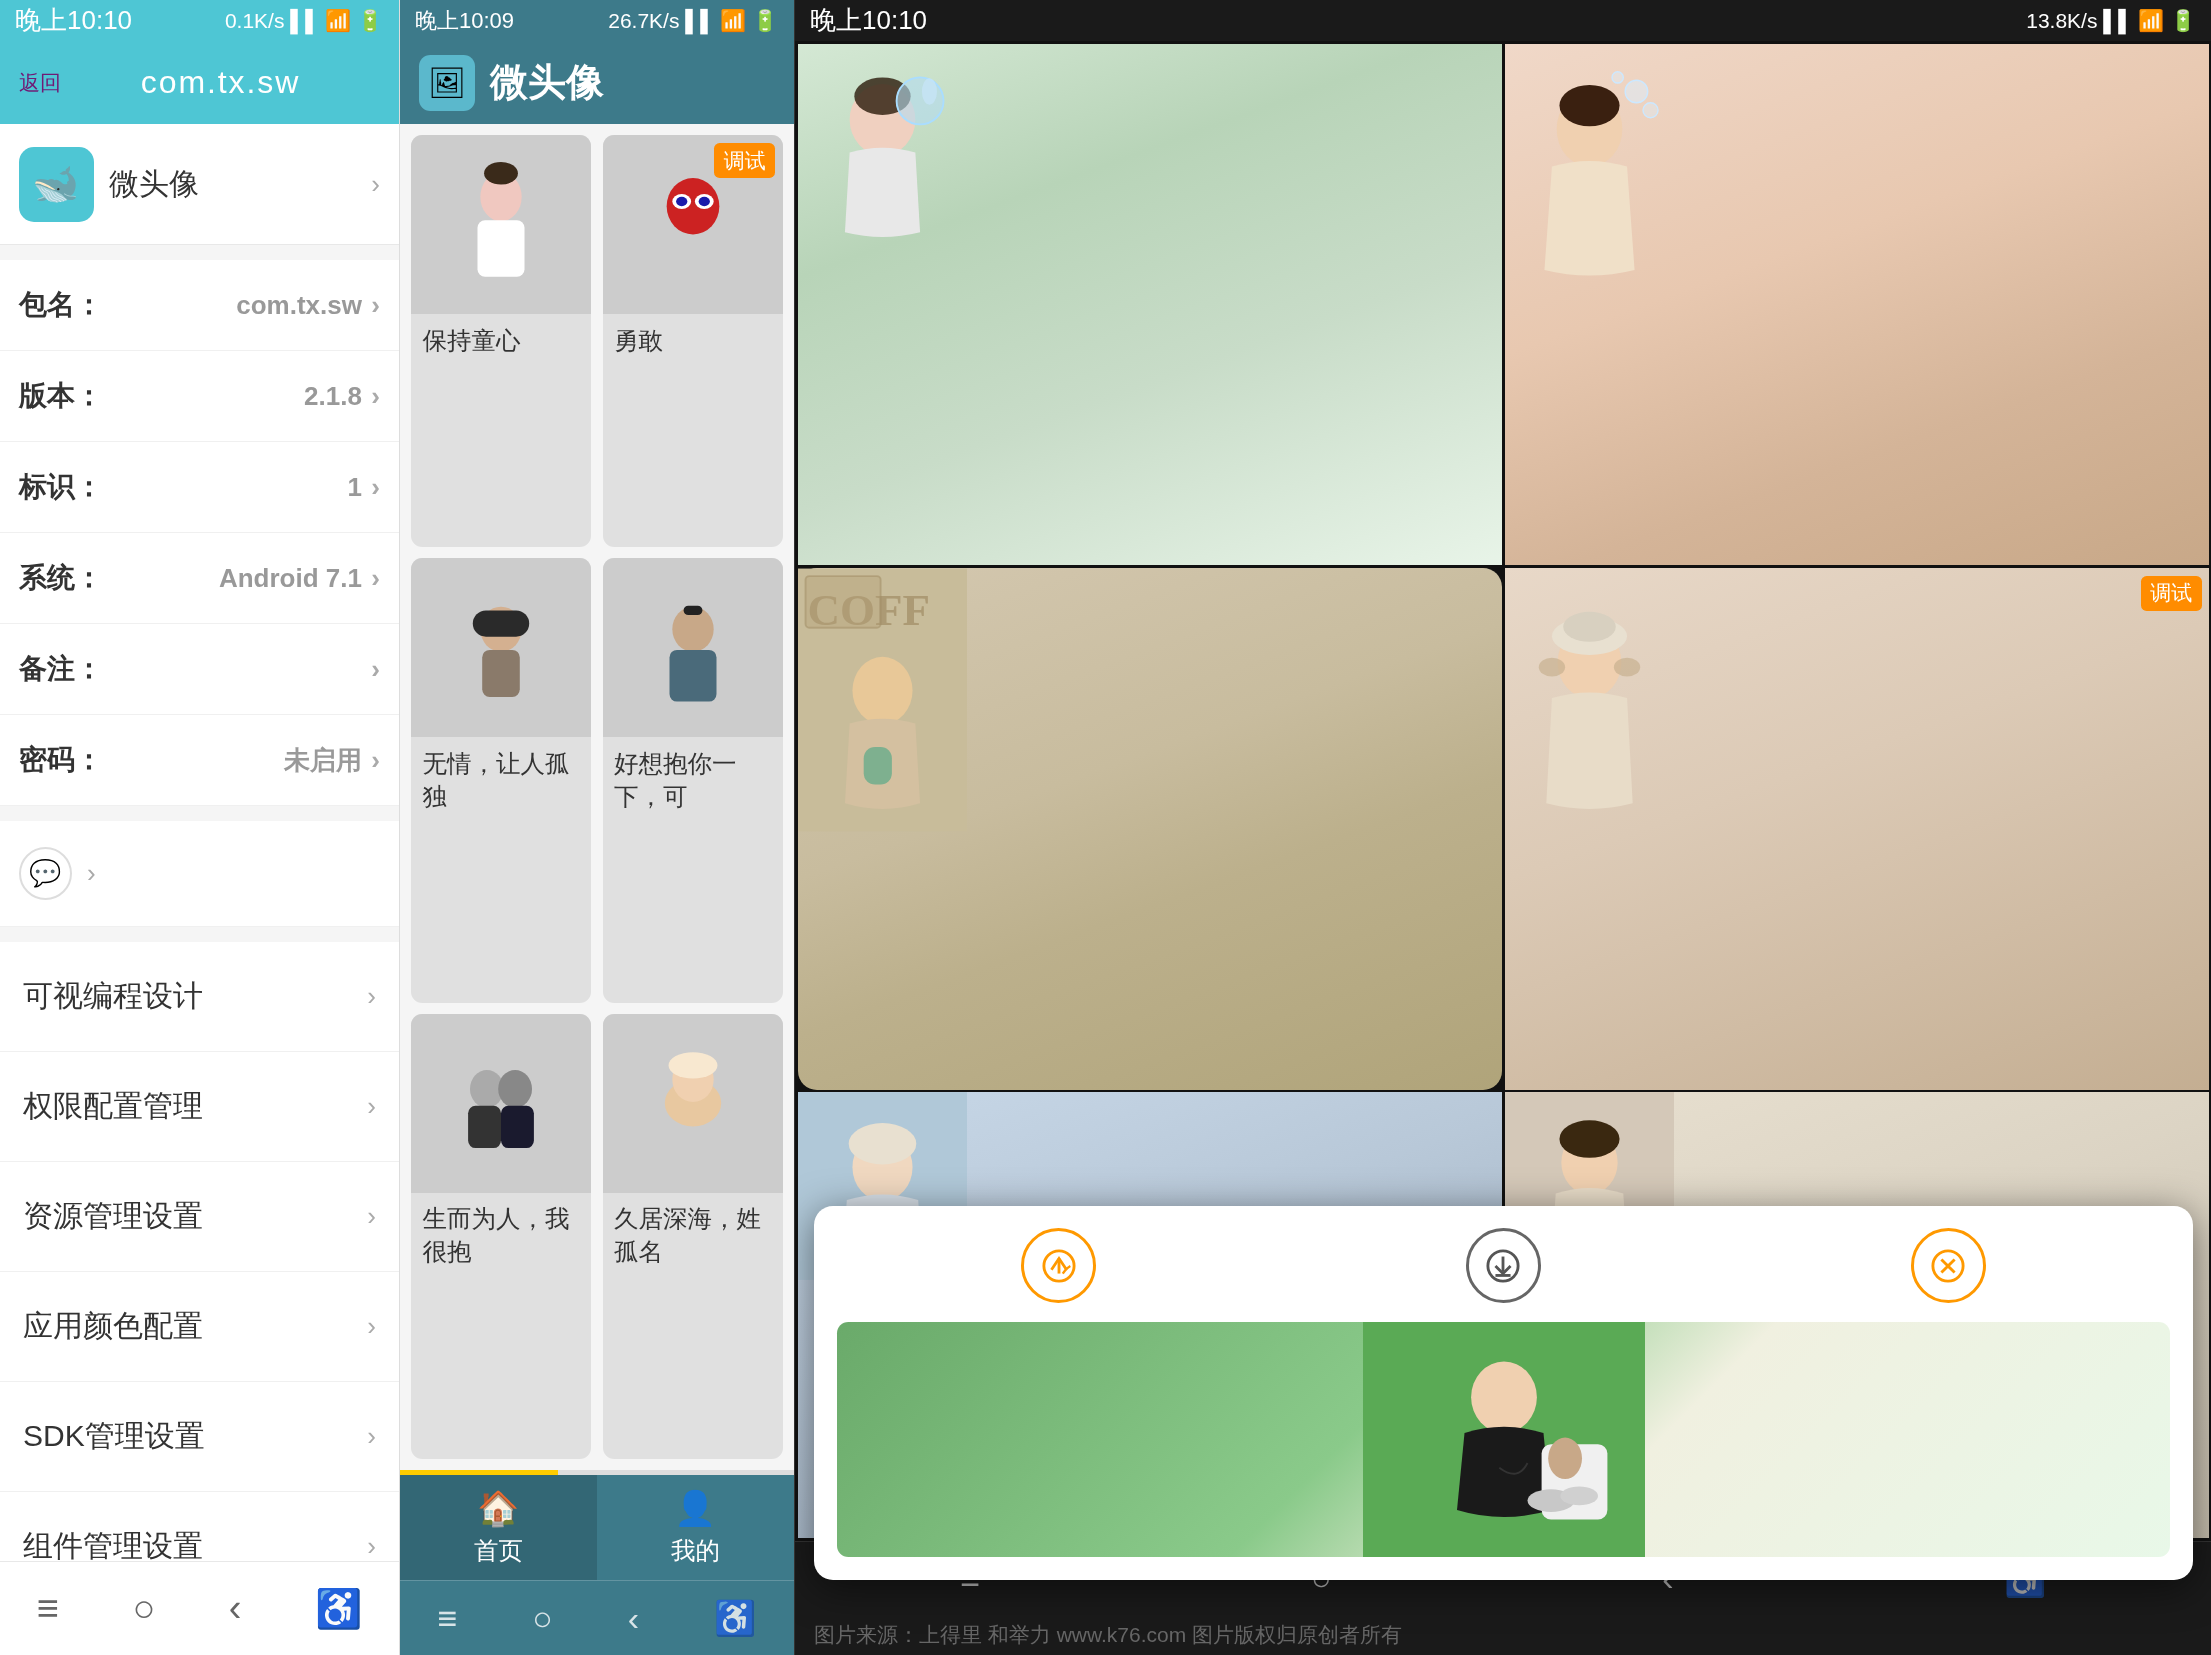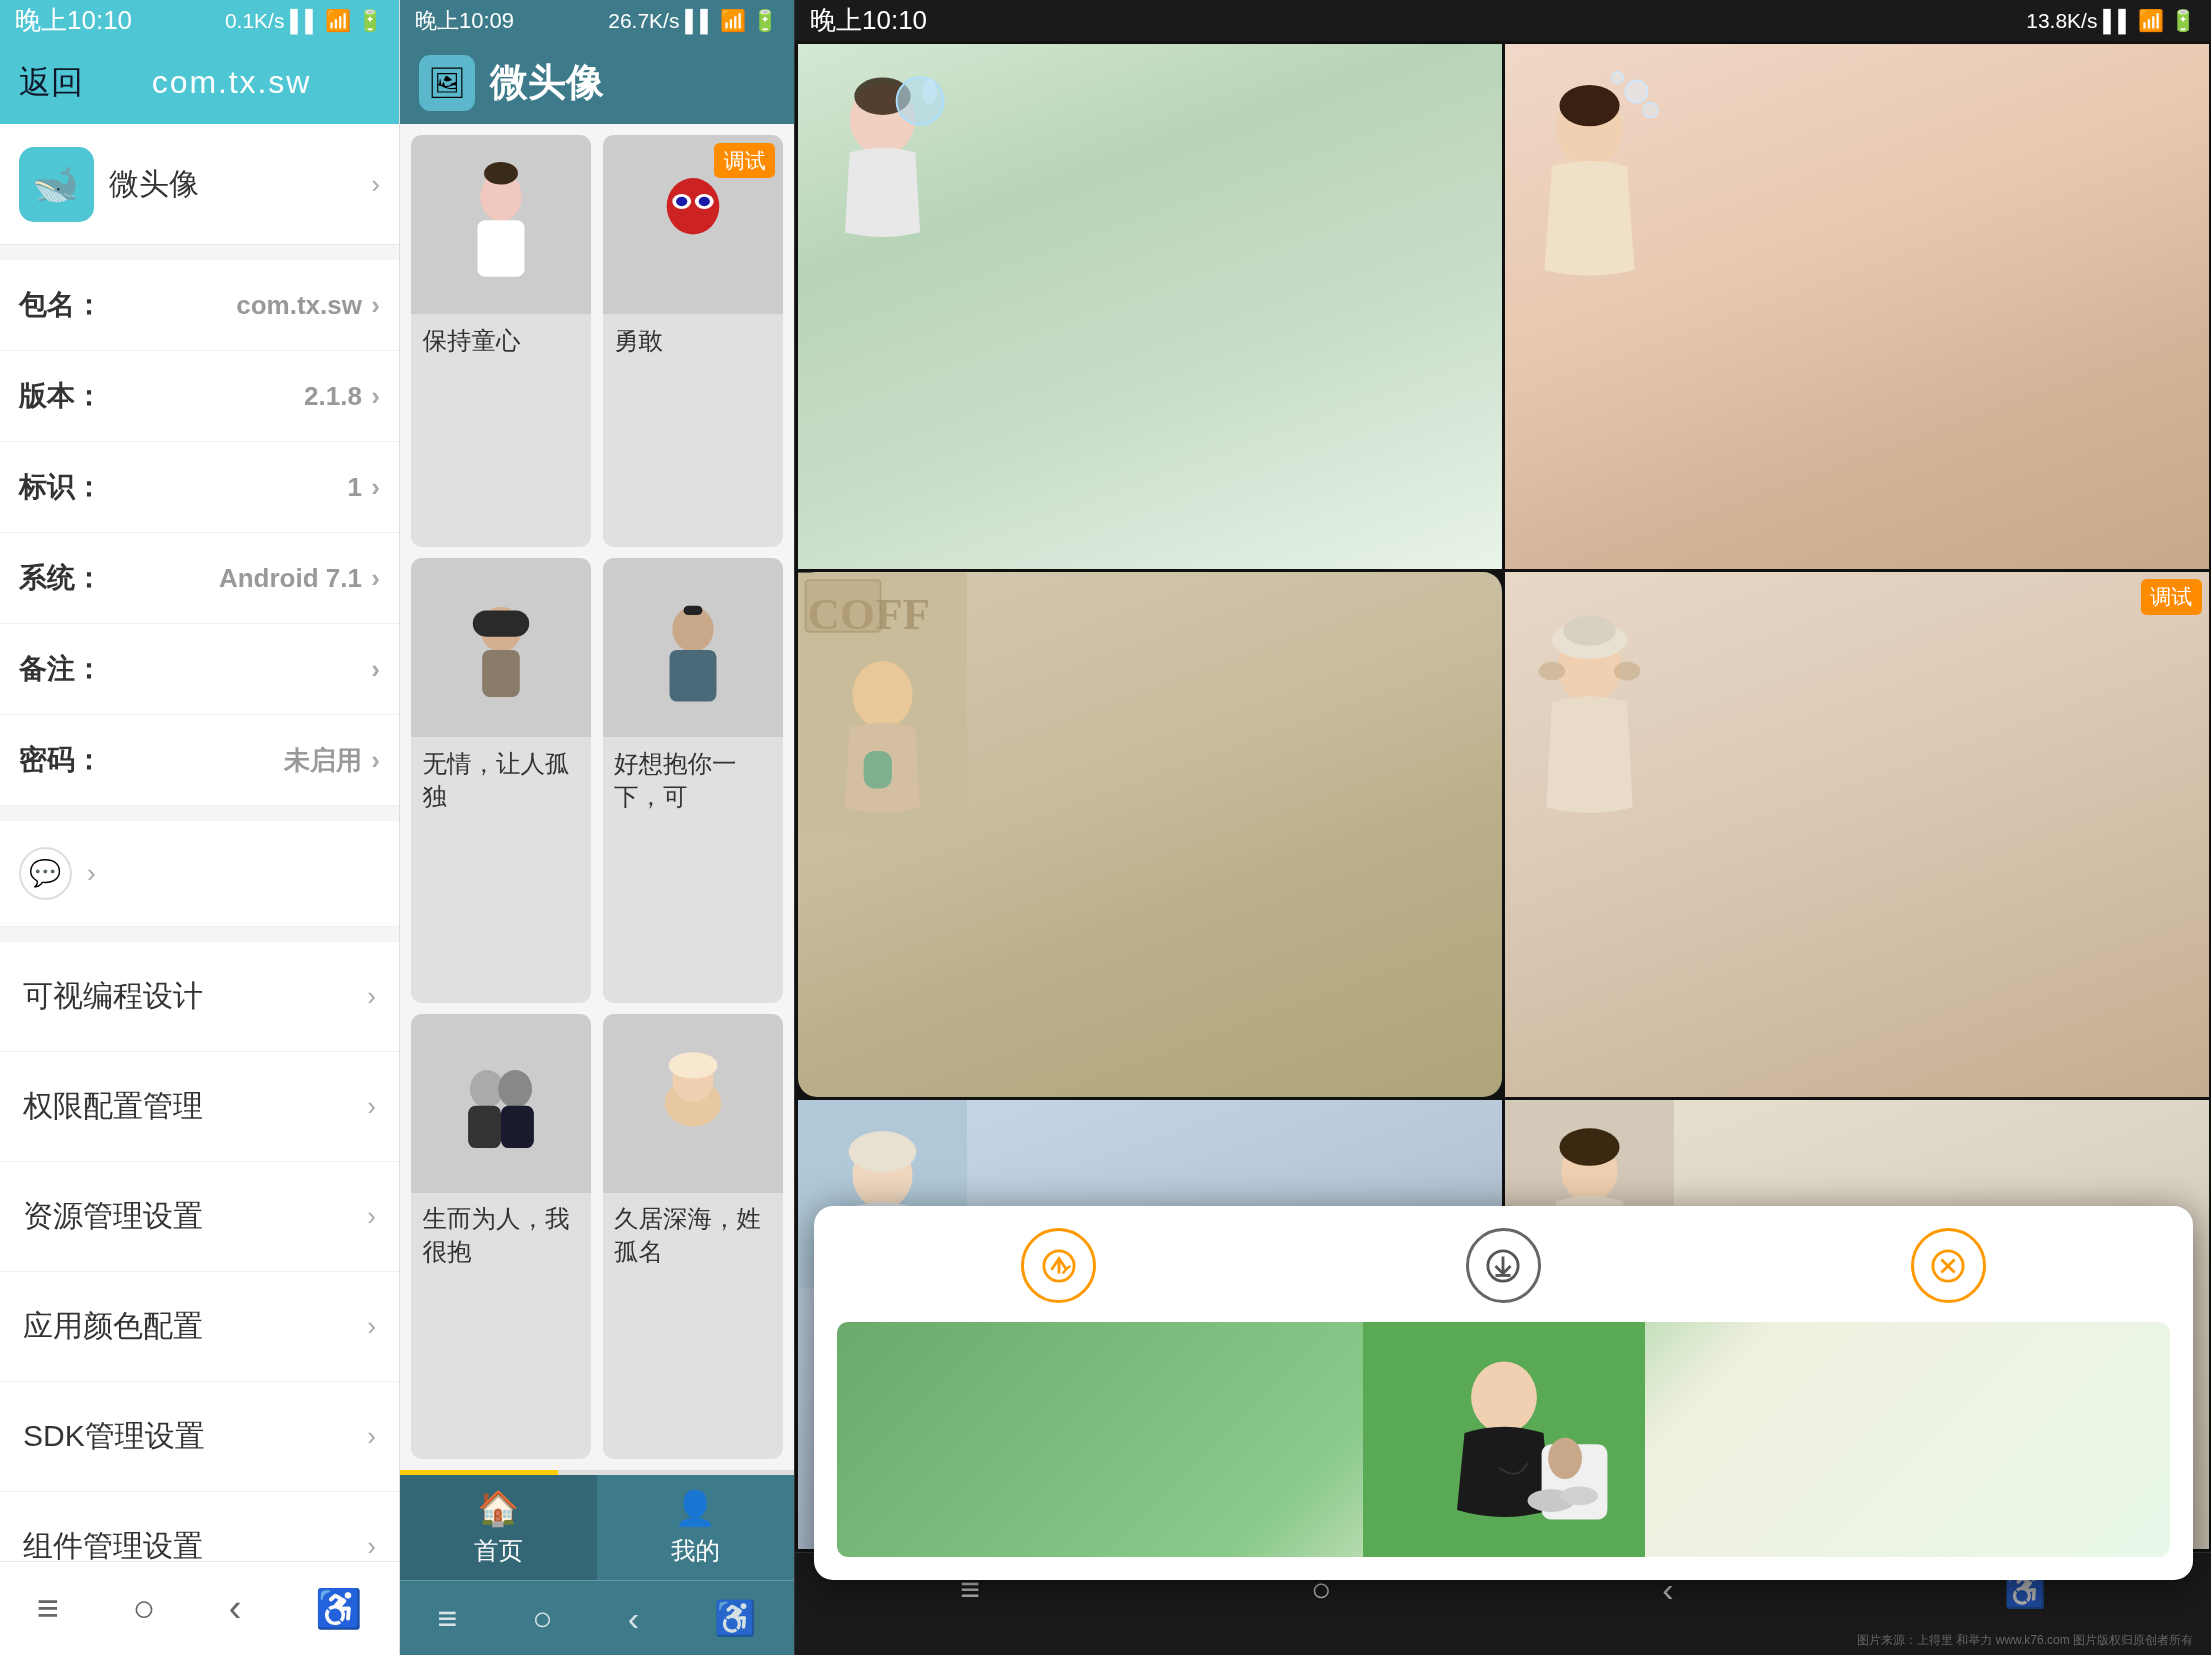--- a/index.html
+++ b/index.html
@@ -40,22 +40,22 @@
       font-size: 21px;
     }
     .panel1 .top-bar {
       background: #4ec6d4;
       height: 83px;
       display: flex;
       align-items: center;
       padding: 0 19px;
     }
     .panel1 .top-bar .back-btn {
-      color: #0f172a;
-      font-size: 32px;
+      color: #701a75;
+      font-size: 21px;
     }
     .panel1 .top-bar .title {
       color: white;
       font-size: 32px;
       margin-left: auto;
       margin-right: auto;
       letter-spacing: 1.9px;
     }
     .panel1 .app-header {
       background: white;
@@ -456,23 +456,23 @@
       justify-content: space-around;
       border-top: 0.9px solid #333;
     }
     .panel3 .nav-bar3 .nav-icon {
       font-size: 34px;
       color: rgba(255,255,255,0.7);
     }
     .small-text-bar {
       background: #1a1a1a;
       padding: 5.6px 19px;
-      font-size: 12px;
+      font-size: 21px;
       color: #666;
-      text-align: right;
+      text-align: left;
     }
     .progress-bar-container {
       height: 5.6px;
       background: #ddd;
       position: relative;
     }
     .progress-bar-fill {
       height: 5.6px;
       background: #ffcc00;
       width: 40%;

